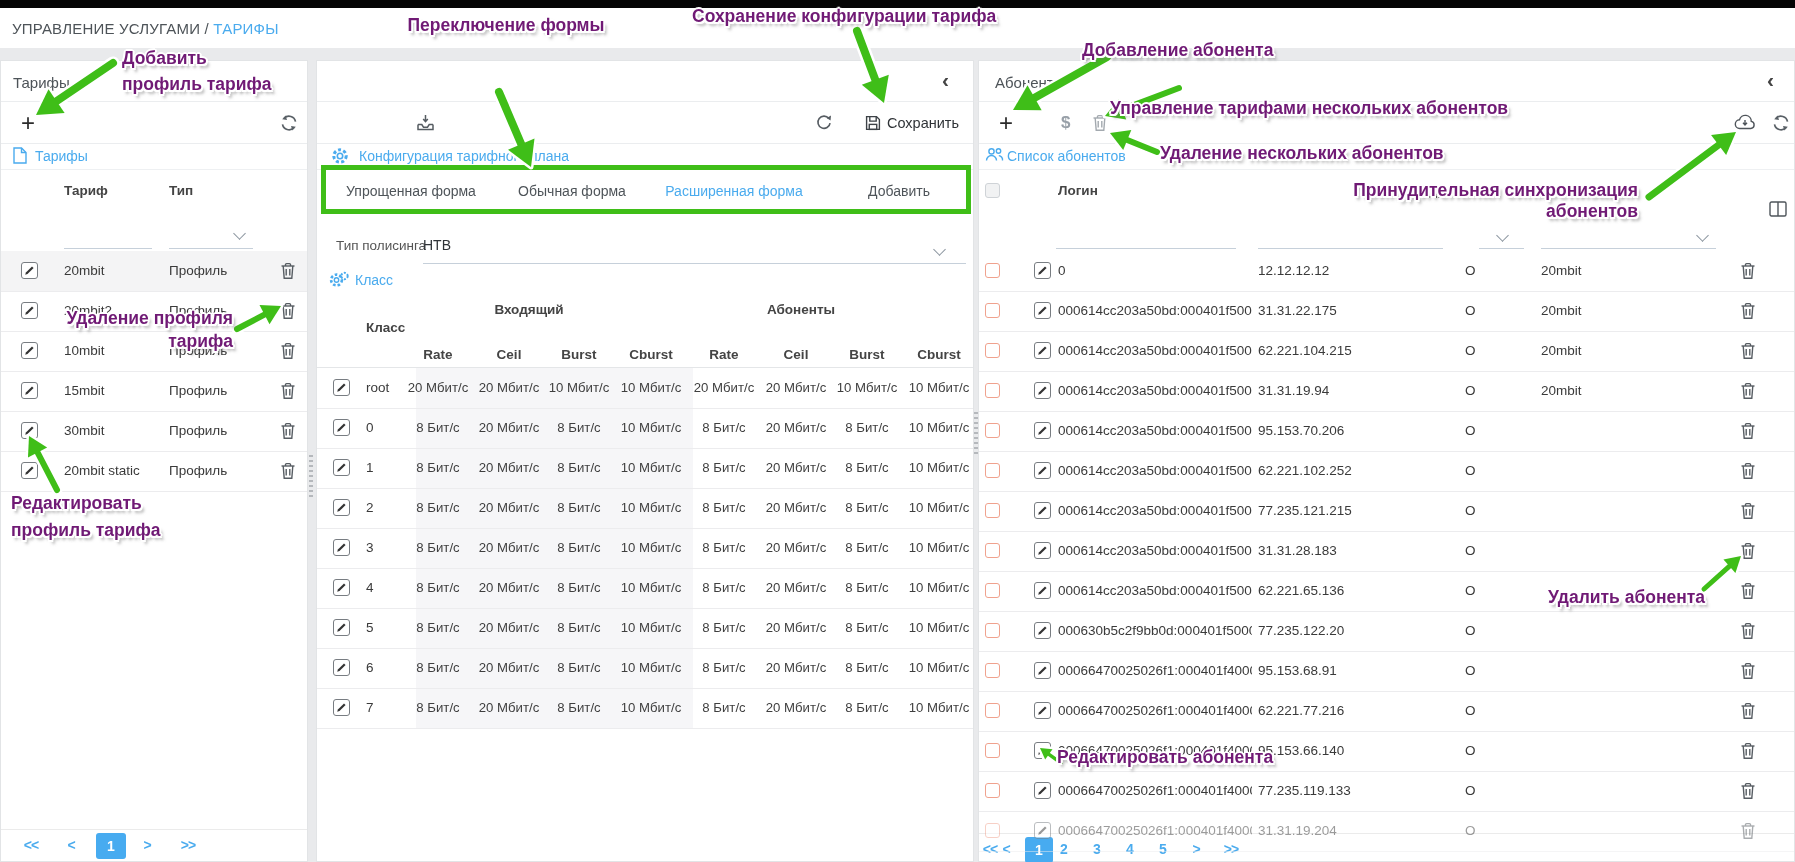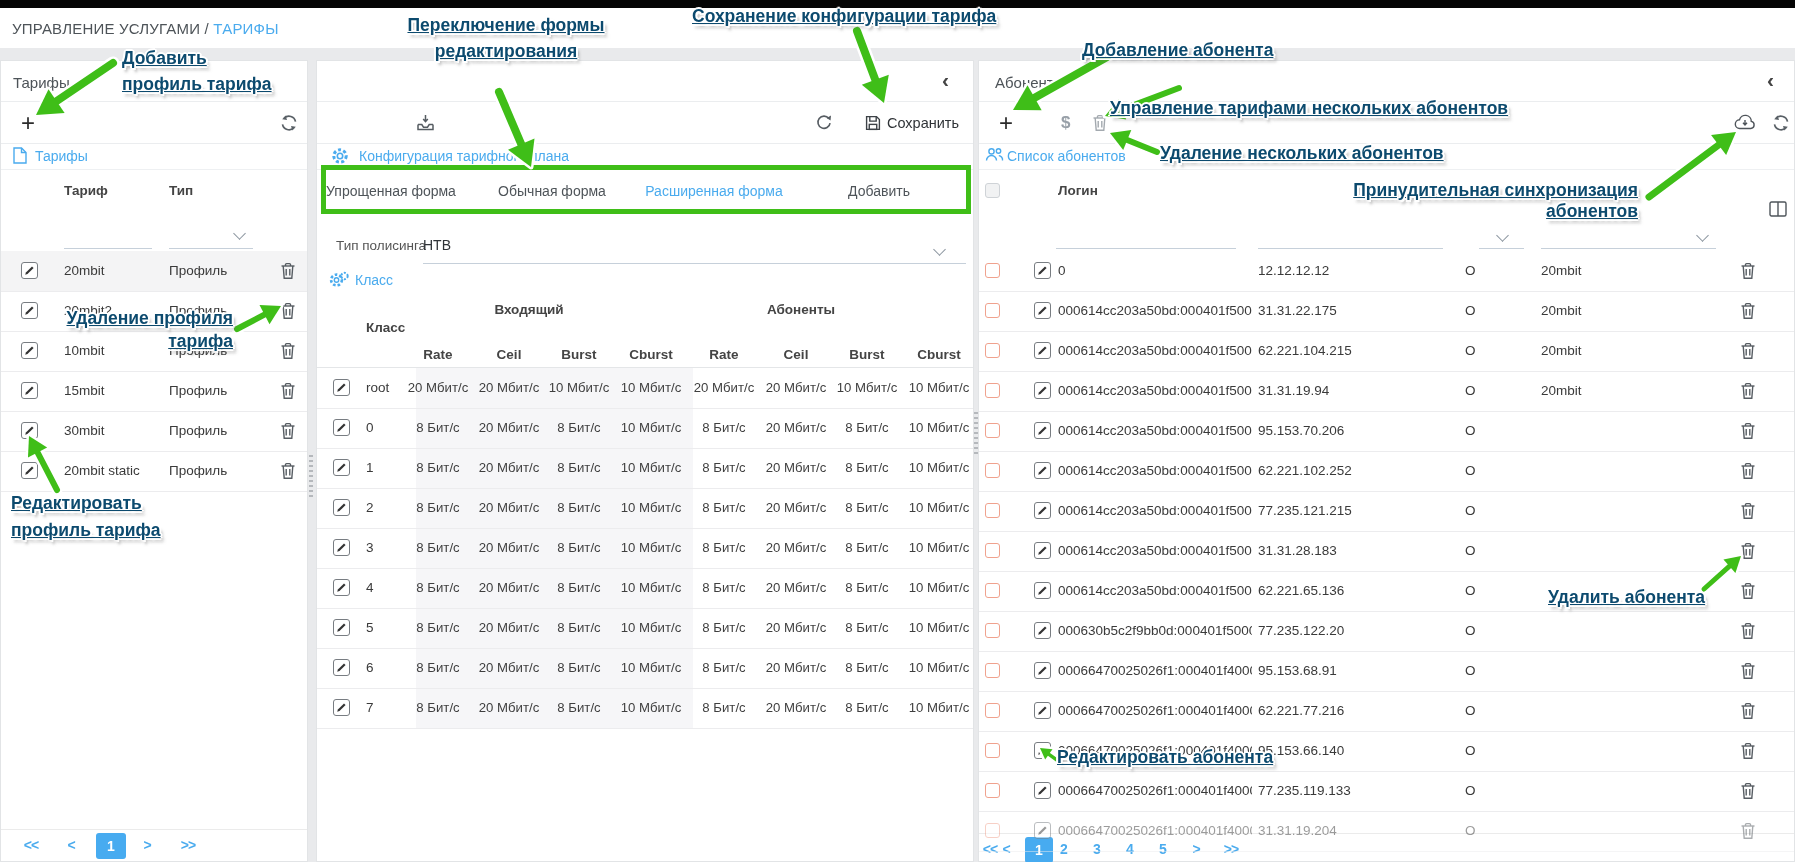--- a/index.html
+++ b/index.html
@@ -27,30 +27,30 @@
   .trow{position:absolute;left:0;right:0;height:40px;border-bottom:1px solid #ececee;font-size:13.5px;}
   .trow.sel{background:#f4f4f5;}
   .trow.partial{opacity:.5;}
   .cellL{position:absolute;top:12px;white-space:nowrap;color:#3a3a3a;}
   .cellC{position:absolute;top:12px;white-space:nowrap;color:#3f3f3f;transform:translateX(-50%);max-width:66px;overflow:hidden;}
   .iconbox{position:absolute;top:11px;cursor:pointer;line-height:0;}
   .checkbox{position:absolute;width:15px;height:15px;border-radius:3px;box-sizing:border-box;cursor:pointer;}
   .cb-orange{border:1.6px solid #f0a28e;background:#fff;}
   .cb-gray{border:1.6px solid #cfd3d7;background:#f1f2f3;}
   .shade{position:absolute;background:#f6f6f8;}
-  .tab{position:absolute;transform:translateX(-50%);font-size:14px;color:#4e5459;white-space:nowrap;cursor:pointer;}
+  .tab{position:absolute;transform:translateX(-50%);font-size:14px;color:#4e5459;white-space:nowrap;cursor:pointer;margin-left:20px;}
   .tab.active{color:#4aabee;}
   .greenbox{position:absolute;border:5px solid #3fbe18;box-sizing:border-box;pointer-events:none;z-index:20;}
   .pager{position:absolute;left:0;right:0;bottom:0;background:#fff;border-top:1px solid #ebebeb;}
   .pg{position:absolute;top:7px;font-size:14px;color:#4aabee;font-weight:bold;text-align:center;cursor:pointer;letter-spacing:-1px;}
   .pg.num{letter-spacing:0;}
   .pg.box{top:3px;height:26px;line-height:26px;background:#47abf0;color:#fff;border-radius:3px;letter-spacing:0;}
-  .ann{position:absolute;z-index:60;font-weight:bold;font-size:17.5px;color:#0c4a6e;white-space:nowrap;
+  .ann{position:absolute;z-index:60;font-weight:bold;font-size:17.5px;color:#701a75;white-space:nowrap;
        text-shadow:2px 0 0 #fff,-2px 0 0 #fff,0 2px 0 #fff,0 -2px 0 #fff,1.5px 1.5px 0 #fff,-1.5px 1.5px 0 #fff,
-       1.5px -1.5px 0 #fff,-1.5px -1.5px 0 #fff,3px 4px 3px rgba(110,110,110,.55);text-decoration:underline;}
+       1.5px -1.5px 0 #fff,-1.5px -1.5px 0 #fff,3px 4px 3px rgba(110,110,110,.55);}
   #arrows{position:absolute;left:0;top:0;z-index:55;pointer-events:none;}
   .resize-handle{position:absolute;width:4px;background-image:repeating-linear-gradient(#b5b8bc 0 2px,transparent 2px 5px);}
   .hdr-group{position:absolute;font-size:13.5px;font-weight:bold;color:#444;transform:translateX(-50%);}
 </style>
 </head>
 <body>
 
 <div id="app">
   <div class="top-strip"></div>
 
@@ -766,21 +766,20 @@
       <line x1="1061" y1="763" x2="1047.2015412201795" y2="753.143958014414" stroke="#3fbe18" stroke-width="3.5" stroke-linecap="round"></line>
       <polygon points="1040,748 1052.4908087830233,749.1799135332498 1045.1672075421627,759.4329552704547" fill="#3fbe18"></polygon>
     </svg>
   <div id="annotations">
       <div class="ann" style="top: 45px; line-height: 26px; left: 122px;">
         <div>Добавить</div>
         <div>профиль тарифа</div>
       </div>
       <div class="ann" style="top: 12px; line-height: 26px; left: 378px; width: 256px; text-align: center;">
         <div>Переключение формы</div>
-        <div>редактирования</div>
       </div>
       <div class="ann" style="top: 4px; line-height: 24px; left: 692px;">
         <div>Сохранение конфигурации тарифа</div>
       </div>
       <div class="ann" style="top: 38px; line-height: 24px; left: 1082px;">
         <div>Добавление абонента</div>
       </div>
       <div class="ann" style="top: 96px; line-height: 24px; left: 1110px;">
         <div>Управление тарифами нескольких абонентов</div>
       </div>

